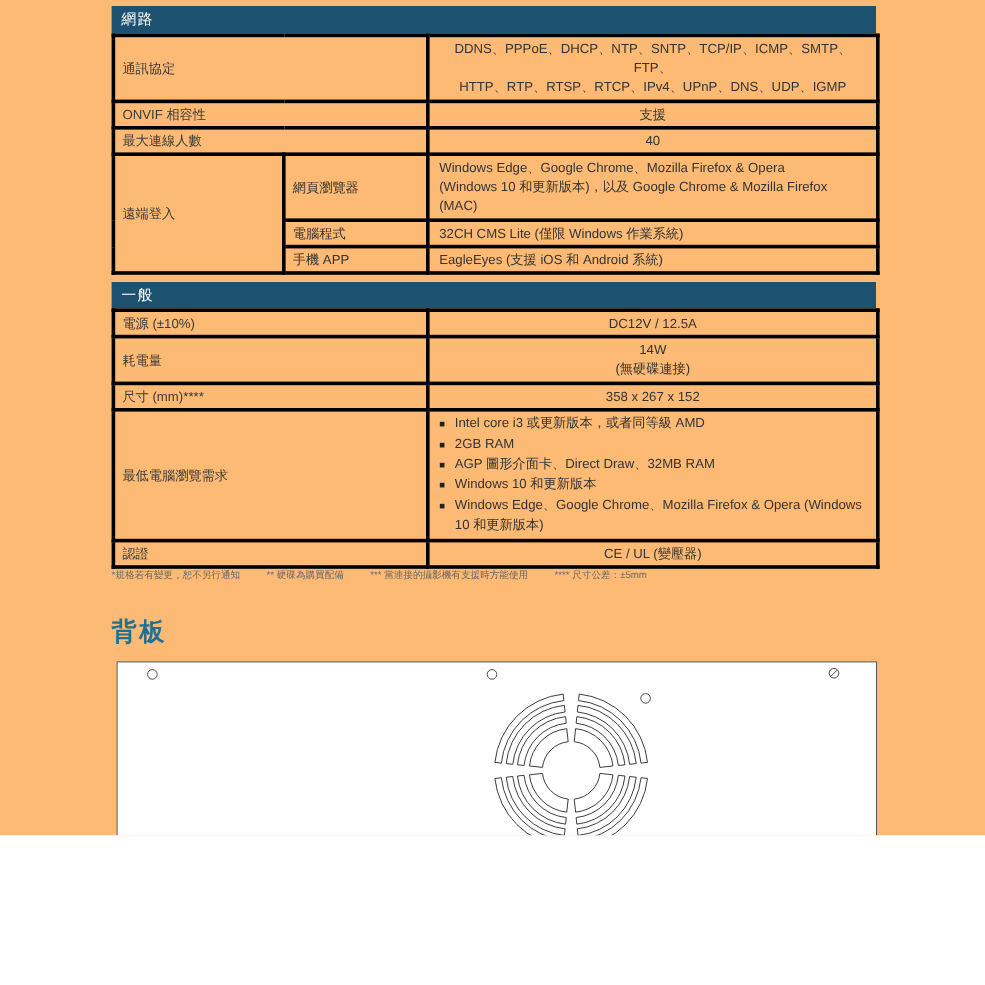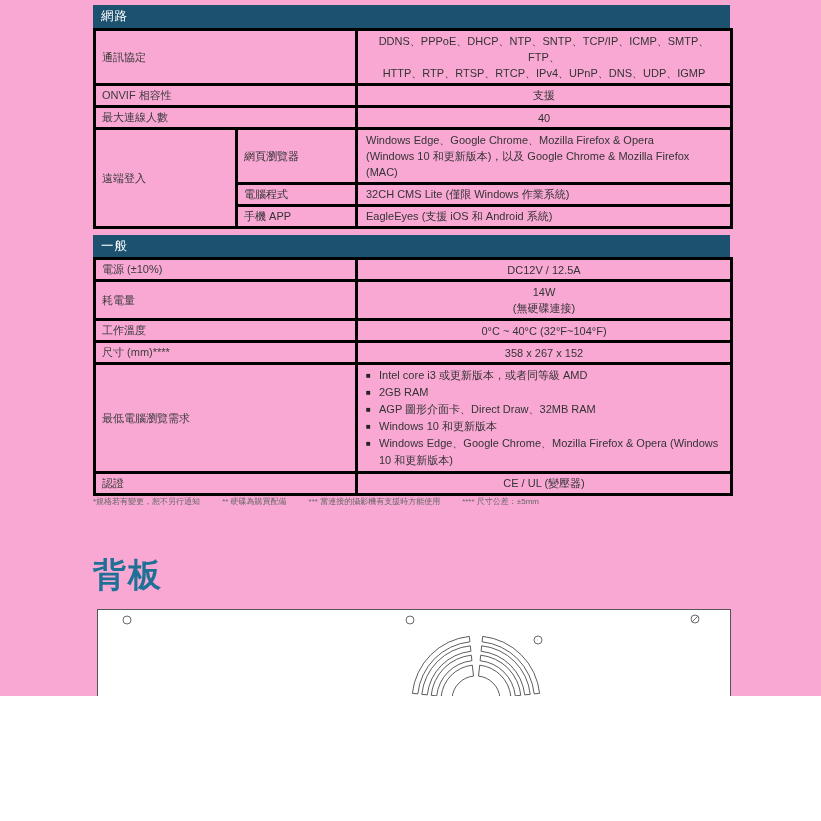--- a/index.html
+++ b/index.html
@@ -1,37 +1,37 @@
 <!DOCTYPE html>
 <html><head>
 <meta charset="utf-8">
 <style>
   html,body{margin:0;padding:0;}
   body{font-family:"Liberation Sans","DejaVu Sans",sans-serif;background:#fff;}
-  .page{position:relative;width:821px;height:696px;background:#f9a8d4;overflow:hidden;}
+  .page{position:relative;width:821px;height:696px;background:#fdba74;overflow:hidden;}
   .spec-wrap{position:absolute;left:93px;top:5px;width:637px;}
   .sec-bar{height:23px;line-height:23px;background:#1d5170;color:#fff;font-size:12.5px;
            padding-left:8px;box-sizing:border-box;letter-spacing:1px;}
   .sec-bar.second{margin-top:6px;height:22px;line-height:22px;}
   table.spec{border-collapse:collapse;table-layout:fixed;width:637px;font-size:11px;color:#333;}
   table.spec td{border:3px solid #000000;padding:2px 8px;vertical-align:middle;box-sizing:border-box;}
   table.spec td.lbl{padding-left:6px;color:#3a3a3a;}
   table.spec td.sub{padding-left:6px;}
   table.spec td.val{text-align:center;}
   table.spec td.val.left{text-align:left;}
   .pre{white-space:pre-line;line-height:16px;}
   tr.dashed td{border-top:1px dashed #bfbfbf;}
   .h34 td{height:34px;} .h19 td{height:19px;} .h20 td{height:20px;} .h21 td{height:21px;}
   .h33 td{height:33px;} .h55 td{height:55px;} .h104 td{height:104px;}
   .bullets{line-height:17px;}
   .bullet{position:relative;padding-left:13px;}
   .bullet::before{content:"■";position:absolute;left:0;top:0;font-size:8px;line-height:17px;color:#222;}
   .footnotes{margin-top:0;font-size:8px;color:#666;white-space:nowrap;}
   .footnotes span{margin-right:22px;}
-  .panel-heading{margin-top:46px;margin-left:0;font-size:33px;font-weight:bold;color:#1f7095;letter-spacing:2px;font-family:Liberation Mono, monospace;}
+  .panel-heading{margin-top:27px;margin-left:0;font-size:21px;font-weight:bold;color:#1f7095;letter-spacing:2px;font-family:Liberation Mono, monospace;}
   .diagram{margin-top:11px;margin-left:4px;display:block;}
   svg text{font-size:4.2px;fill:#333;text-anchor:middle;font-family:"Liberation Sans",sans-serif;}
 </style>
 </head>
 <body>
 
 <div class="page">
   <div class="spec-wrap">
 
     <div class="sec-bar">網路</div>
@@ -81,24 +81,20 @@
         </colgroup>
       <tbody>
           <tr class="h19">
         <td class="lbl">電源 (±10%)</td>
         <td class="val">DC12V / 12.5A</td>
       </tr>
       <tr class="h33">
         <td class="lbl">耗電量</td>
         <td class="val pre">14W
 (無硬碟連接)</td>
-      </tr>
-      <tr class="h20">
-        <td class="lbl">工作溫度</td>
-        <td class="val">0°C ~ 40°C (32°F~104°F)</td>
       </tr>
       <tr class="h20">
         <td class="lbl">尺寸 (mm)****</td>
         <td class="val">358 x 267 x 152</td>
       </tr>
       <tr class="h104">
         <td class="lbl">最低電腦瀏覽需求</td>
         <td class="val left bullets">
           <div class="bullet">Intel core i3 或更新版本，或者同等級 AMD</div>
           <div class="bullet">2GB RAM</div>

